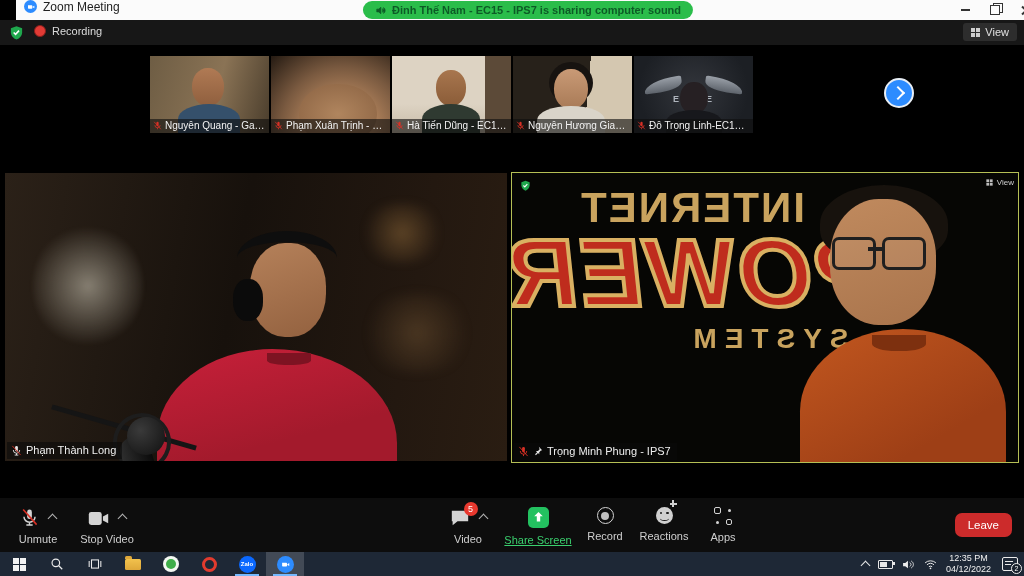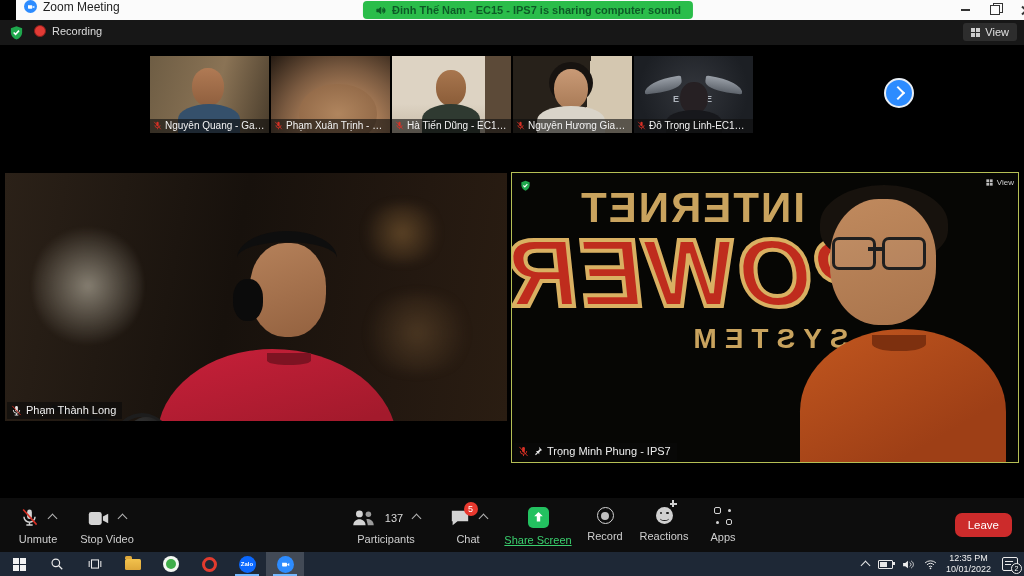--- a/index.html
+++ b/index.html
@@ -7,21 +7,21 @@
     font-family:"Liberation Sans",sans-serif;background:#000;}
 
   
   .titlebar{position:absolute;left:16px;top:0;width:1024px;height:20px;background:#fbfbfb;
     display:flex;align-items:flex-start;z-index:30;}
   .zoom-logo{width:13px;height:13px;border-radius:50%;background:#2d8cff;margin:0 6px 0 8px;
     display:flex;align-items:center;justify-content:center;flex:0 0 auto;}
   .zoom-logo svg{width:8px;height:8px;}
   .win-title{font-size:12px;color:#222;}
   .banner{position:absolute;left:50%;top:1px;transform:translateX(-50%);height:18px;
-    background:#2abd4a;border-radius:4px;display:flex;align-items:center;gap:6px;
+    background:#2abd4a;border-radius:9px;display:flex;align-items:center;gap:6px;
     padding:0 12px;white-space:nowrap;}
   .banner .txt{font-size:11px;font-weight:bold;color:#0d5a26;}
   .win-controls{position:absolute;right:0;top:0;height:20px;display:flex;}
   .wc{width:30px;height:20px;display:flex;align-items:center;justify-content:center;}
   .ic-min{width:9px;height:1.5px;background:#333;}
   .ic-restore{width:8px;height:8px;border:1.2px solid #333;position:relative;background:#fbfbfb;}
   .ic-restore:before{content:"";position:absolute;left:2px;top:-3px;width:8px;height:8px;border:1.2px solid #333;z-index:-1;}
   .ic-close{position:relative;width:10px;height:10px;}
   .ic-close:before,.ic-close:after{content:"";position:absolute;left:4.5px;top:0;width:1.5px;height:11px;background:#333;}
   .ic-close:before{transform:rotate(45deg);}.ic-close:after{transform:rotate(-45deg);}
@@ -72,21 +72,21 @@
   .t6 .wing{position:absolute;top:22px;width:38px;height:14px;background:linear-gradient(#9aa0a8,#5d636b);}
   .t6 .wl{left:10px;border-radius:90% 10% 60% 10%;transform:rotate(-8deg);}
   .t6 .wr{right:10px;border-radius:10% 90% 10% 60%;transform:rotate(8deg);}
   .t6 .eagle-txt{position:absolute;left:0;right:0;top:38px;text-align:center;font-size:9px;
     letter-spacing:2px;color:#aeb4bc;font-weight:bold;}
   .t6 .ph{left:46px;top:26px;width:28px;height:32px;background:#262023;}
   .t6 .pt{left:32px;top:54px;width:56px;height:24px;background:#17181c;}
 
   
   .video{position:absolute;overflow:hidden;background:#000;}
-  .v-left{left:5px;top:173px;width:502px;height:248px;
+  .v-left{left:5px;top:173px;width:502px;height:288px;
     background:linear-gradient(100deg,#2b2118,#17110c 45%,#231810 78%,#2a1d12);}
   .v-right{left:511px;top:172px;width:506px;height:289px;background:#060604;border:1px solid #b5bf55;}
   .name-tag{position:absolute;left:2px;bottom:2px;display:flex;align-items:center;gap:4px;
     background:rgba(10,10,10,.6);padding:2px 6px 3px 4px;z-index:4;}
   .name-tag .nm{font-size:11px;color:#efefef;white-space:nowrap;}
 
   .vl-scene{position:absolute;inset:0;}
   .vl-scene .flowers{position:absolute;left:28px;top:48px;width:110px;height:130px;border-radius:50%;
     background:radial-gradient(circle,rgba(214,208,190,.55),rgba(214,208,190,0) 70%);filter:blur(2px);}
   .vl-scene .lamp1{position:absolute;right:60px;top:30px;width:90px;height:60px;border-radius:50%;
@@ -409,45 +409,32 @@
       <div class="tb-row">
         <svg width="21" height="17" viewBox="0 0 26 20">
             <rect x="1" y="2" width="16" height="16" rx="3" fill="#d4d4d4"></rect>
             <path fill="#d4d4d4" d="M18.5 7.5 25 4v12l-6.5-3.5z"></path>
           </svg>
         <span class="chev-up"></span>
       </div>
       <span class="lbl">Stop Video</span>
     </div>
 
-    <div class="tb-item" style="left:340px;width:92px;">
-      <div class="tb-row">
-        <svg width="23" height="18" viewBox="0 0 28 22">
-            <circle cx="9" cy="6" r="4.2" fill="#d4d4d4"></circle>
-            <path fill="#d4d4d4" d="M1.5 20c0-4.5 3.4-7.5 7.5-7.5s7.5 3 7.5 7.5z"></path>
-            <circle cx="20" cy="6.5" r="3.4" fill="#9c9c9c"></circle>
-            <path fill="#9c9c9c" d="M17.5 12.3c3.8-.4 9 1.7 9 7.7h-7.2"></path>
-          </svg>
-        <span class="count">137</span>
-        <span class="chev-up"></span>
-      </div>
-      <span class="lbl">Participants</span>
-    </div>
 
     <div class="tb-item" style="left:437px;width:62px;">
       <div class="tb-row">
         <span class="chat-wrap">
           <svg width="20" height="18" viewBox="0 0 24 22">
               <path fill="#d4d4d4" d="M2 2h20v13H9l-6 5V15H2z"></path>
             </svg>
           <span class="chat-badge">5</span>
         </span>
         <span class="chev-up"></span>
       </div>
-      <span class="lbl">Chat</span>
+      <span class="lbl">Video</span>
     </div>
 
     <div class="tb-item" style="left:494px;width:88px;">
       <span class="share-ic">
         <svg width="11" height="12" viewBox="0 0 12 14">
             <path fill="#fff" d="M6 0l5 5H8v6H4V5H1z"></path>
           </svg>
       </span>
       <span class="lbl share-lbl">Share Screen</span>
     </div>
@@ -537,21 +524,21 @@
       <svg width="13" height="11" viewBox="0 0 24 20">
           <path fill="#ececec" d="M2 7h4l5-4v14l-5-4H2z"></path>
           <path d="M14 6c1.8 1.2 2.7 2.5 2.7 4s-.9 2.8-2.7 4M17 3.5c2.6 1.7 4 4 4 6.5s-1.4 4.8-4 6.5" stroke="#ececec" stroke-width="1.6" fill="none"></path>
         </svg>
       <svg width="13" height="11" viewBox="0 0 24 20">
           <path d="M2 7a15 15 0 0 1 20 0M5.5 10.5a10 10 0 0 1 13 0M9 14a5.5 5.5 0 0 1 6 0" stroke="#ececec" stroke-width="1.8" fill="none"></path>
           <circle cx="12" cy="17" r="1.6" fill="#ececec"></circle>
         </svg>
       <span class="clock">
         <div>12:35 PM</div>
-        <div>10/01/2022</div>
+        <div>04/12/2022</div>
       </span>
       <span class="notif">
         <span class="l l1"></span>
           <span class="l l2"></span>
         <span class="nbadge">2</span>
       </span>
     </div>
   </div>
 
 </div>

